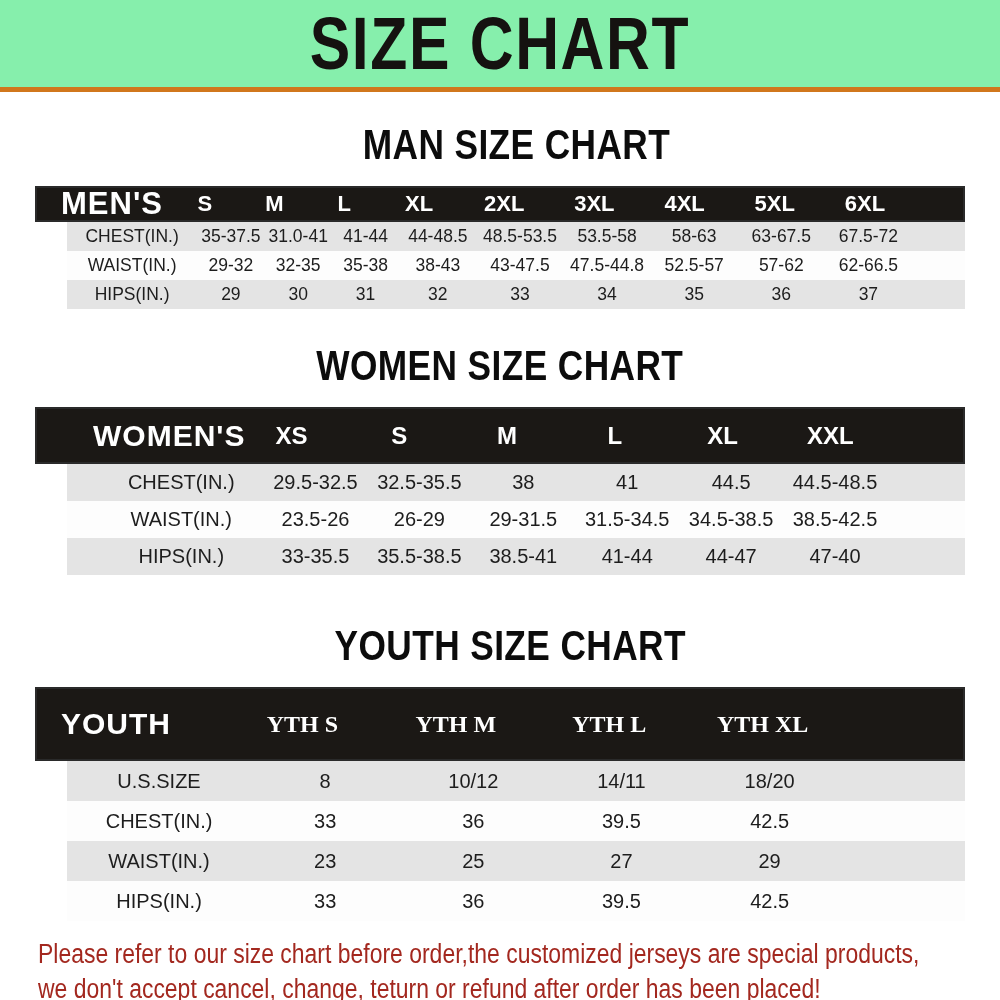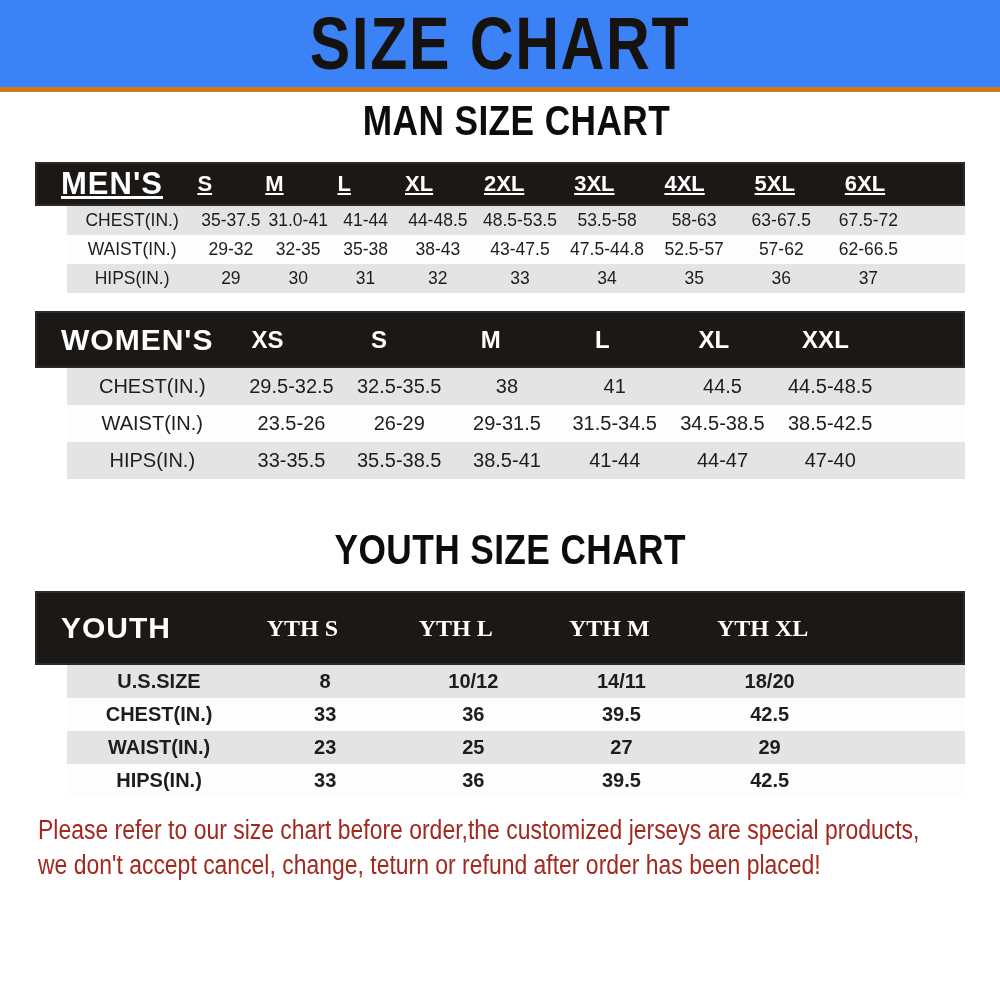--- a/index.html
+++ b/index.html
@@ -3,63 +3,63 @@
 <meta charset="utf-8">
 <style>
   html,body{margin:0;padding:0;}
   body{
     width:1000px;height:1000px;background:#ffffff;
     font-family:"Liberation Sans", sans-serif;
     overflow:hidden;
   }
   
   .banner{
-    height:87px;background:#3b82f6;border-bottom:5px solid #d1771c;
+    height:87px;background:#86efac;border-bottom:5px solid #d1771c;
     display:flex;align-items:center;justify-content:center;
   }
   .banner-title{
     display:inline-block;font-size:74px;font-weight:bold;color:#151210;
     transform:scaleX(0.82);letter-spacing:2px;white-space:nowrap;
   }
   
   .section-heading{text-align:center;}
   .heading-inner{
     display:inline-block;font-size:43px;font-weight:bold;color:#0c0c0c;
     transform:scaleX(0.82);letter-spacing:0.5px;white-space:nowrap;
   }
-  .men-heading{margin-top:4px;height:48px;line-height:48px;padding-left:32px;}
+  .men-heading{margin-top:28px;height:48px;line-height:48px;padding-left:32px;}
   .women-heading{margin-top:32px;height:48px;line-height:48px;}
   .youth-heading{margin-top:46px;height:48px;line-height:48px;padding-left:20px;}
   
   .stable{width:930px;margin:18px 35px 0 35px;}
   .grid{display:grid;align-items:center;}
   .thead{background:#1b1815;color:#ffffff;box-shadow:0 0 0 2px #2a2a2a inset;}
   .corner{font-weight:bold;letter-spacing:1px;padding-left:26px;white-space:nowrap;}
   .col-h{text-align:center;font-weight:bold;white-space:nowrap;}
   .trow{background:#fdfdfd;margin-left:32px;}
   .trow.odd{background:#e4e4e4;}
   .row-label,.cell{text-align:center;color:#1d1d1d;white-space:nowrap;}
   
   .men .grid{grid-template-columns:14.5% 7.5% 7.5% 7.5% 8.6% 9.7% 9.7% 9.7% 9.7% 9.7%;}
-  .men .thead{height:44px;text-decoration:underline;}
+  .men .thead{height:36px;}
   .men .trow{height:29px;}
   .men .corner{font-size:31px;}
   .men .col-h{font-size:22px;}
   .men .row-label,.men .cell{font-size:17.5px;}
   
-  .women .grid{grid-template-columns:19% 12% 12% 12% 12% 12% 12%;}
+  .women .grid{grid-template-columns:19% 12% 12% 12% 12% 12% 12%;padding-left:32px;}
   .women .thead{height:57px;}
   .women .trow{height:37px;}
   .women .corner{font-size:30px;}
   .women .col-h{font-size:24px;}
   .women .row-label,.women .cell{font-size:20px;}
   
   .youth .grid{grid-template-columns:20.5% 16.5% 16.5% 16.5% 16.5%;}
   .youth .thead{height:74px;}
-  .youth .trow{height:33px;font-weight:bold;}
+  .youth .trow{height:40px;}
   .youth .corner{font-size:30px;}
   .youth .col-h{font-size:24px;font-family:Liberation Serif, serif;}
   .youth .row-label,.youth .cell{font-size:20px;}
   
   .footer-note{margin:16px 0 0 38px;color:#a3281f;}
   .footer-line{
     display:inline-block;font-size:27px;line-height:35px;font-weight:normal;
     transform:scaleX(0.85);transform-origin:left center;white-space:nowrap;
   }
 </style>
@@ -115,20 +115,21 @@
         <span class="cell">30</span>
         <span class="cell">31</span>
         <span class="cell">32</span>
         <span class="cell">33</span>
         <span class="cell">34</span>
         <span class="cell">35</span>
         <span class="cell">36</span>
         <span class="cell">37</span>
       </div>
     </div>
+    <div class="section-heading women-heading"><span class="heading-inner">WOMEN SIZE CHART</span></div>
     <div class="stable women">
       <div class="thead grid">
         <span class="corner">WOMEN'S</span>
         <span class="col-h">XS</span>
         <span class="col-h">S</span>
         <span class="col-h">M</span>
         <span class="col-h">L</span>
         <span class="col-h">XL</span>
         <span class="col-h">XXL</span>
       </div>
@@ -158,22 +159,22 @@
         <span class="cell">41-44</span>
         <span class="cell">44-47</span>
         <span class="cell">47-40</span>
       </div>
     </div>
     <div class="section-heading youth-heading"><span class="heading-inner">YOUTH SIZE CHART</span></div>
     <div class="stable youth">
       <div class="thead grid">
         <span class="corner">YOUTH</span>
         <span class="col-h">YTH S</span>
+        <span class="col-h">YTH M</span>
         <span class="col-h">YTH L</span>
-        <span class="col-h">YTH M</span>
         <span class="col-h">YTH XL</span>
       </div>
       <div class="trow grid odd">
         <span class="row-label">U.S.SIZE</span>
         <span class="cell">8</span>
         <span class="cell">10/12</span>
         <span class="cell">14/11</span>
         <span class="cell">18/20</span>
       </div>
       <div class="trow grid">

